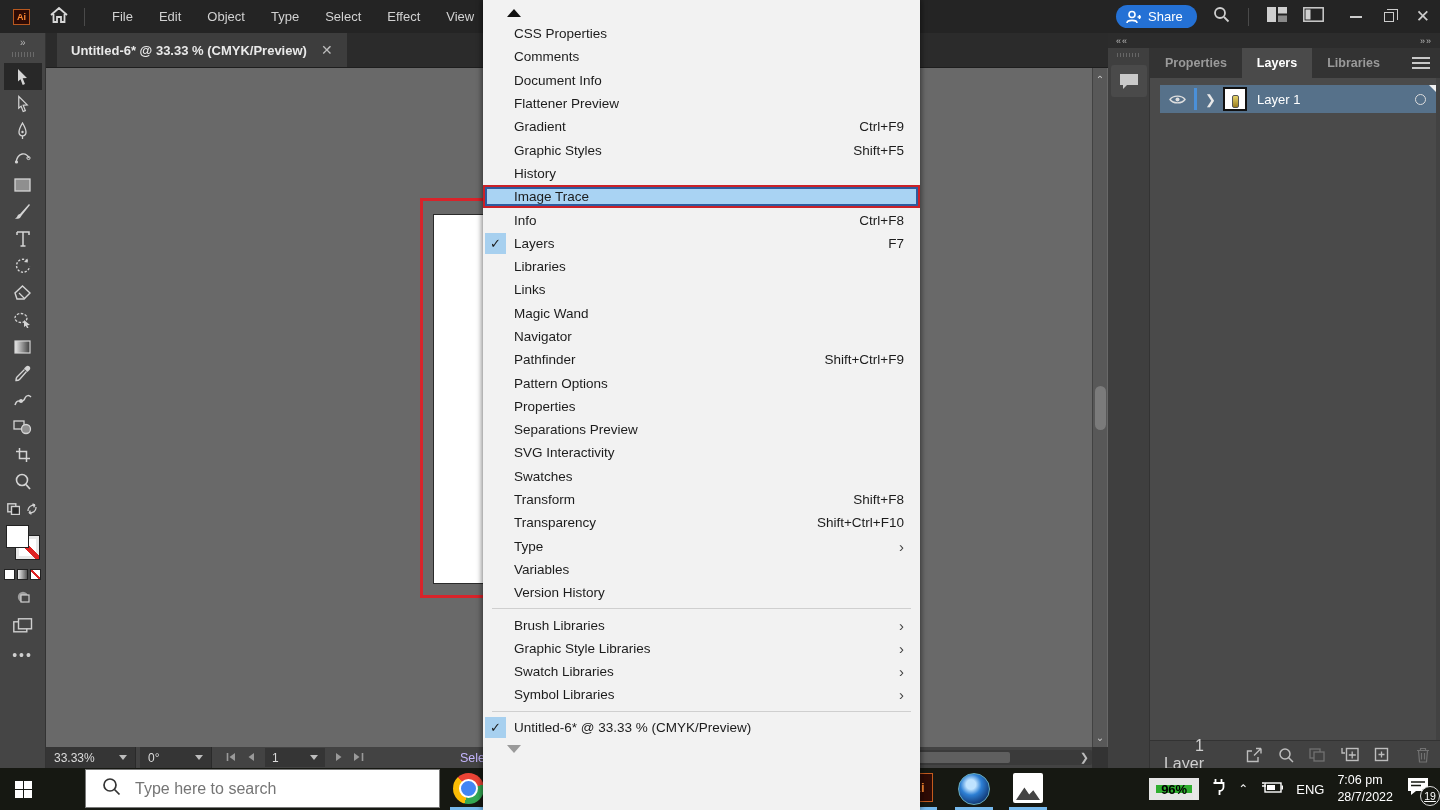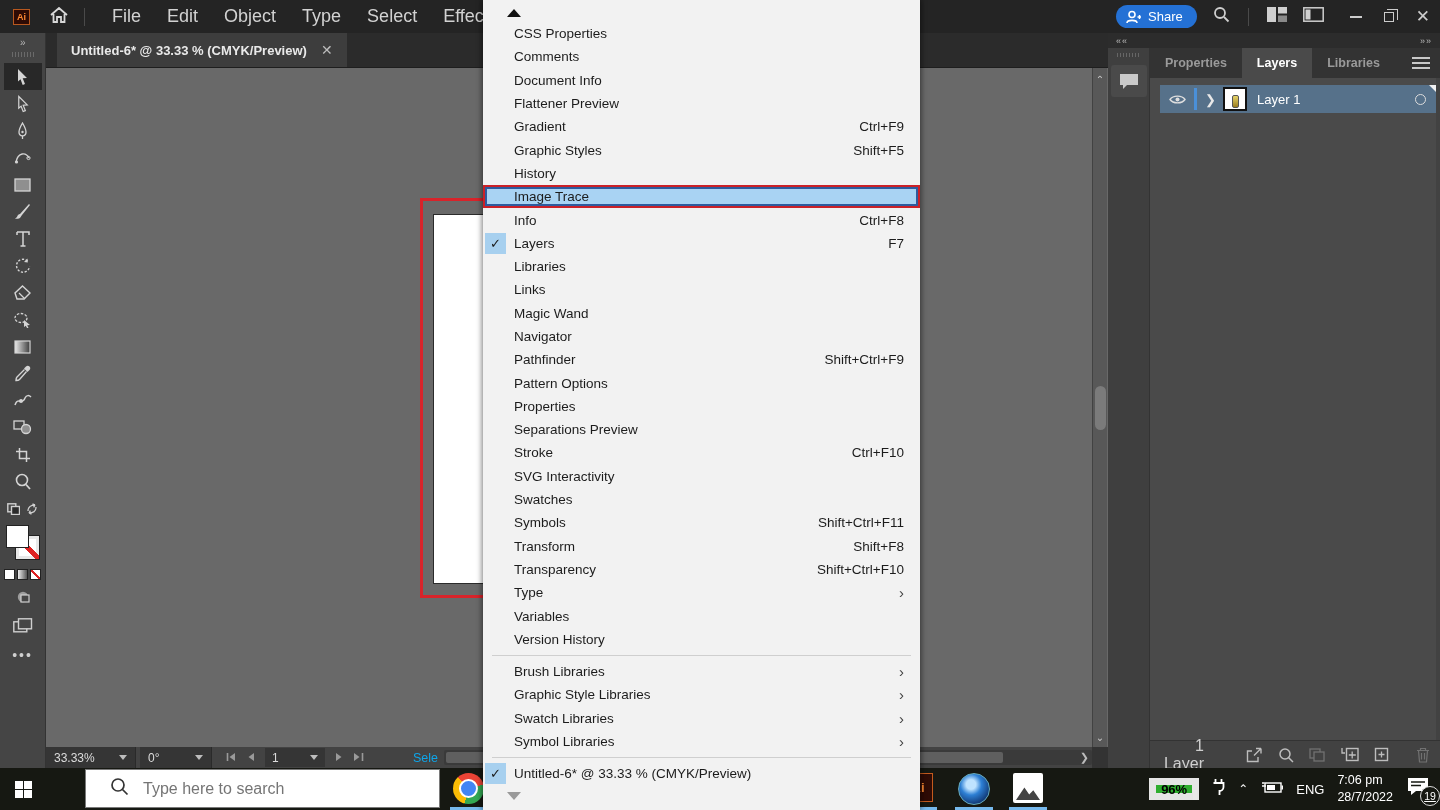--- a/index.html
+++ b/index.html
@@ -6,21 +6,21 @@
   html,body { width:1440px; height:810px; overflow:hidden; background:#000; }
   body { font-family:"Liberation Sans", sans-serif; }
   .root { position:relative; width:1440px; height:810px; background:#696969; overflow:hidden; }
 
   
   .titlebar { position:absolute; left:0; top:0; width:1440px; height:33px; background:#242424; display:flex; align-items:center; color:#d8d8d8; z-index:5; }
   .ai-logo { width:17px; height:16px; margin-left:13px; background:#2e0b05; border:1px solid #b8581f; color:#ff8a33; font-size:9px; font-weight:bold; display:flex; align-items:center; justify-content:center; }
   .home-ic { margin-left:20px; }
   .tb-divider { width:1px; height:18px; background:#4a4a4a; margin:0 14px 0 16px; }
   .menu-items { display:flex; height:33px; align-items:center; }
-  .menu-item { padding:4px 13px; font-size:18px; color:#d2d2d2; border-radius:2px; }
+  .menu-item { padding:4px 13px; font-size:13px; color:#d2d2d2; border-radius:2px; }
   .menu-item.active { background:#3f3f3f; box-shadow:inset 0 0 0 1px #5c5c5c; }
   .titlebar-right { margin-left:auto; display:flex; align-items:center; gap:16px; padding-right:10px; }
   .share-pill { display:flex; align-items:center; gap:7px; background:#2471d5; color:#fff; font-size:13px; border-radius:14px; padding:4px 14px 4px 10px; }
   .win-ctl { display:flex; align-items:center; gap:22px; margin-left:10px; color:#cccccc; }
   .min-bar { width:12px; height:2px; background:#ccc; }
   .restore-ic { width:10px; height:10px; border:1.5px solid #ccc; position:relative; }
   .restore-ic::before { content:''; position:absolute; left:2px; top:-4px; width:10px; height:10px; border:1.5px solid #ccc; border-left:none; border-bottom:none; }
   .close-x { font-size:17px; color:#ccc; line-height:1; }
 
   
@@ -61,21 +61,21 @@
 
   
   .statusbar { position:absolute; left:46px; top:747px; width:1062px; height:21px; background:#434343; display:flex; align-items:center; z-index:2; font-size:12px; color:#dcdcdc; }
   .sb-box { background:#353535; height:21px; display:flex; align-items:center; padding:0 8px; gap:10px; border-right:1px solid #2a2a2a; }
   .sb-zoom { width:90px; justify-content:space-between; }
   .sb-rot { width:72px; justify-content:space-between; margin-left:4px; }
   .tri-d { width:0; height:0; border-left:4px solid transparent; border-right:4px solid transparent; border-top:5px solid #bdbdbd; }
   .sb-nav { display:flex; align-items:center; gap:10px; margin-left:14px; }
   .navg { color:#9a9a9a; font-size:11px; }
   .sb-ab { background:#353535; height:19px; width:60px; display:flex; align-items:center; justify-content:space-between; padding:0 7px; }
-  .sb-status { margin-left:49px; font-size:12.5px; color:#0ea5e9; }
+  .sb-status { margin-left:96px; font-size:12.5px; color:#c4b5fd; }
   .hscroll { margin-left:6px; flex:1; height:15px; background:#3a3a3a; position:relative; border-radius:2px; }
   .hthumb { position:absolute; left:2px; top:2px; width:86%; height:11px; background:#5f5f5f; border-radius:2px; }
   .harrow { position:absolute; right:3px; top:0; color:#bbb; font-size:11px; line-height:15px; }
   .sb-corner { width:16px; height:21px; background:#333; }
 
   
   .rdock { position:absolute; left:1108px; top:33px; width:332px; height:735px; background:#3f3f3f; z-index:3; }
   .dock-head { height:15px; background:#2c2c2c; display:flex; align-items:center; justify-content:space-between; padding:0 8px; color:#b9b9b9; font-size:9px; letter-spacing:1px; }
   .icon-strip { position:absolute; left:0; top:15px; width:42px; bottom:0; background:#3f3f3f; border-right:1px solid #333; display:flex; flex-direction:column; align-items:center; }
   .strip-grip { width:24px; height:4px; margin-top:5px; background:repeating-linear-gradient(90deg,#666 0 1px,transparent 1px 3px); }
@@ -102,21 +102,21 @@
   .pfoot-icons { display:flex; align-items:center; gap:15px; margin-left:42px; }
   .pfi { display:flex; }
   .pfi.dim { opacity:.38; }
   .pfi.trash { margin-left:12px; }
 
   
   .taskbar { position:absolute; left:0; bottom:0; width:1440px; height:42px; background:#161812; z-index:10; display:flex; align-items:center; }
   .startbtn { width:46px; display:flex; justify-content:center; }
   .winlogo { width:17px; height:17px; display:grid; grid-template-columns:8px 8px; grid-template-rows:8px 8px; gap:1px; }
   .winlogo div { background:#fff; }
-  .searchbox { position:absolute; left:85px; top:1px; height:39px; width:355px; background:#fff; border:1px solid #7a7a7a; display:flex; align-items:center;padding-left:8px; }
+  .searchbox { position:absolute; left:85px; top:1px; height:39px; width:355px; background:#fff; border:1px solid #7a7a7a; display:flex; align-items:center; }
   .searchbox input { border:none; outline:none; background:transparent; font-size:16px; color:#3c3c3c; font-family:"Liberation Sans",sans-serif; width:280px; }
   .searchbox .mag { margin:0 14px 0 16px; }
   .task-ic { position:absolute; top:5px; }
   .chrome { left:453px; width:31px; height:31px; border-radius:50%; background:conic-gradient(from -45deg,#ea4335 0 120deg,#34a853 120deg 240deg,#fbbc05 240deg 360deg); display:flex; align-items:center; justify-content:center; }
   .chrome::before { content:''; width:15px; height:15px; border-radius:50%; background:#4285f4; border:2.5px solid #fff; }
   .aitask { left:903px; width:30px; height:29px; background:#2e0b05; border:1px solid #c35a1e; color:#ff8a33; font-weight:bold; font-size:13px; display:flex; align-items:center; justify-content:center; }
   .media { left:958px; width:32px; height:32px; border-radius:50%; background:radial-gradient(circle at 40% 35%, #bfe3ff 0 18%, #2d7fd4 40%, #123a77 75%); border:1px solid #6ab; }
   .photos { left:1013px; width:30px; height:30px; background:#fff; border-radius:2px; display:flex; align-items:flex-end; justify-content:center; overflow:hidden; }
   .mountain { width:24px; height:14px; background:#444; clip-path:polygon(0 100%, 35% 10%, 55% 60%, 72% 30%, 100% 100%); margin-bottom:3px; }
   .underline { position:absolute; bottom:0; height:3px; background:#76b9ed; }
@@ -597,32 +597,24 @@
         <div class="mi">
           <span>Pattern Options</span>
         </div>
         <div class="mi">
           <span>Properties</span>
         </div>
         <div class="mi">
           <span>Separations Preview</span>
         </div>
         <div class="mi">
-          <span>Stroke</span>
-          <span class="sc">Ctrl+F10</span>
-        </div>
-        <div class="mi">
           <span>SVG Interactivity</span>
         </div>
         <div class="mi">
           <span>Swatches</span>
-        </div>
-        <div class="mi">
-          <span>Symbols</span>
-          <span class="sc">Shift+Ctrl+F11</span>
         </div>
         <div class="mi">
           <span>Transform</span>
           <span class="sc">Shift+F8</span>
         </div>
         <div class="mi">
           <span>Transparency</span>
           <span class="sc">Shift+Ctrl+F10</span>
         </div>
         <div class="mi">

